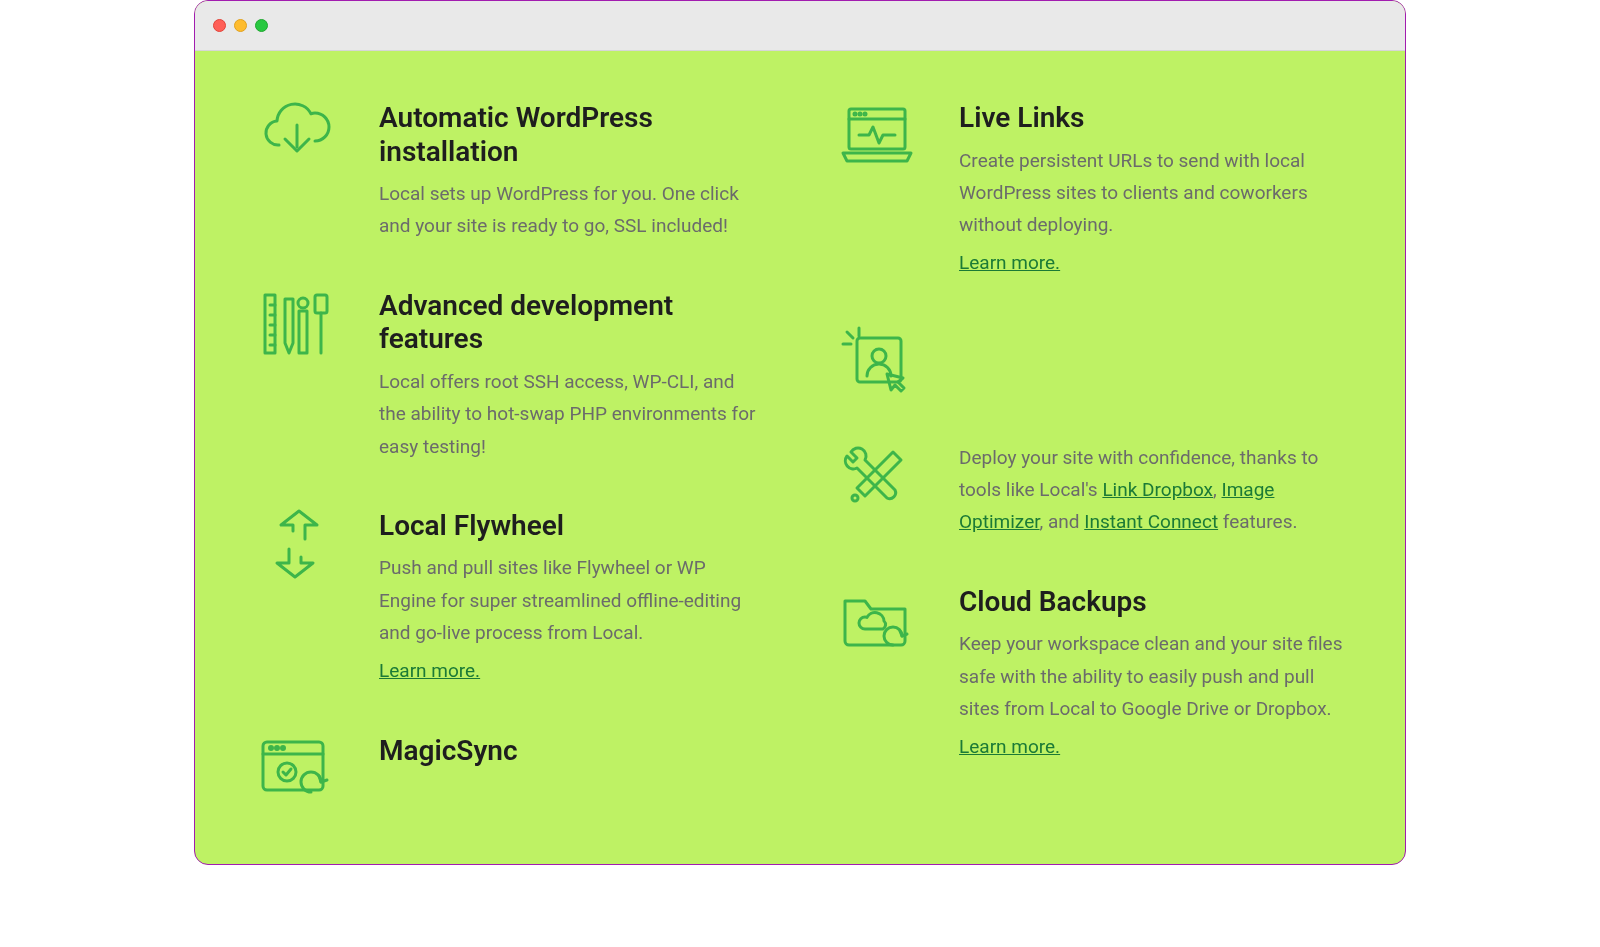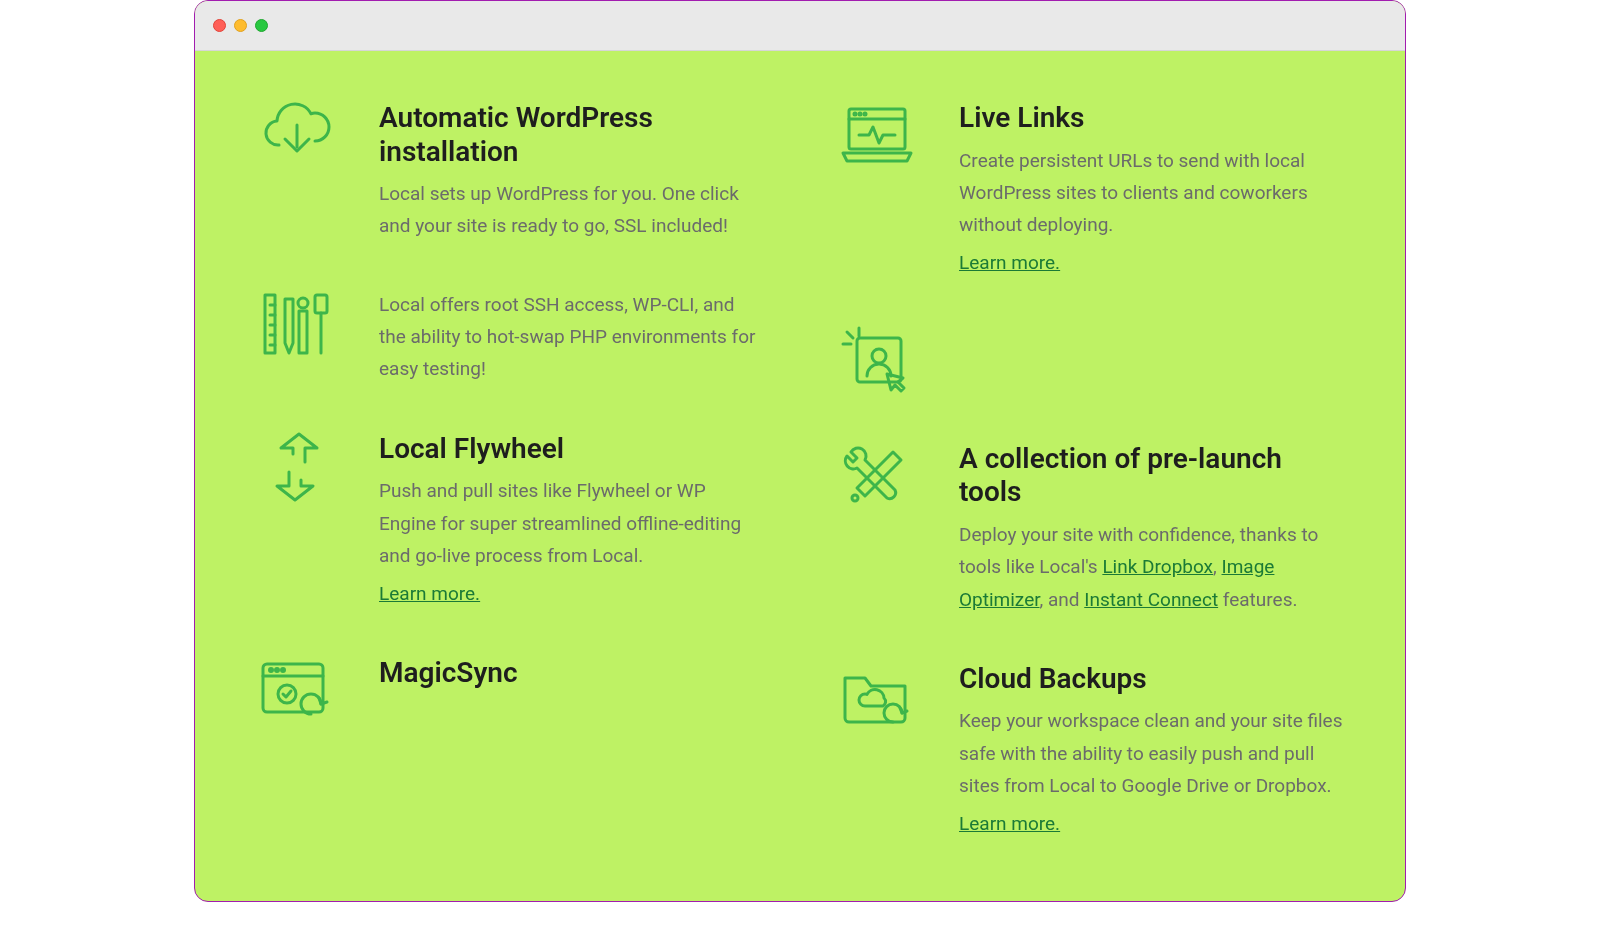--- a/index.html
+++ b/index.html
@@ -111,20 +111,21 @@
               <line x1="18" y1="46" x2="13" y2="46"></line>
               <line x1="18" y1="56" x2="13" y2="56"></line>
             <path d="M28 10 v44 l4 10 l4 -10 v-44 z"></path>
             <circle cx="46" cy="14" r="5"></circle>
             <rect x="42" y="22" width="8" height="42"></rect>
             <rect x="58" y="6" width="12" height="18" rx="2"></rect>
             <line x1="64" y1="24" x2="64" y2="64"></line>
           </svg>
         </div>
         <div class="feature-body">
+          <div class="feature-title">Advanced development features</div>
           <div class="feature-desc">Local offers root SSH access, WP-CLI, and the ability to hot-swap PHP environments for easy testing!</div>
         </div>
       </div>
 
       <div class="feature">
         <div class="feature-icon">
           <svg viewBox="0 0 80 70" fill="none" stroke="currentColor" stroke-width="3" stroke-linecap="round" stroke-linejoin="round">
             <path d="M48 30 v-14 l12 0 l-18 -14 l-18 14 h12 v6"></path>
             <path d="M32 40 v14 l-12 0 l18 14 l18 -14 h-12 v-6"></path>
           </svg>
@@ -198,21 +199,20 @@
 
       <div class="feature">
         <div class="feature-icon">
           <svg viewBox="0 0 80 70" fill="none" stroke="currentColor" stroke-width="3" stroke-linecap="round" stroke-linejoin="round">
             <path d="M14 10 l6 6 l-4 4 l-6 -6 a8 8 0 0 0 10 12 l30 30 a6 6 0 0 0 8 -8 l-30 -30 a8 8 0 0 0 -14 -8 z"></path>
             <path d="M56 10 l8 8 l-36 36 l-8 -8 z"></path>
             <circle cx="18" cy="56" r="3"></circle>
           </svg>
         </div>
         <div class="feature-body">
-          <div class="feature-title">A collection of pre-launch tools</div>
           <div class="feature-desc">
             <span>Deploy your site with confidence, thanks to tools like Local's </span><a href="#">Link Dropbox</a><span>, </span><a href="#">Image Optimizer</a><span>, and </span><a href="#">Instant Connect</a><span> features.</span>
           </div>
         </div>
       </div>
 
       <div class="feature">
         <div class="feature-icon">
           <svg viewBox="0 0 80 70" fill="none" stroke="currentColor" stroke-width="3" stroke-linecap="round" stroke-linejoin="round">
             <path d="M8 16 h20 l6 8 h34 v32 a4 4 0 0 1 -4 4 h-52 a4 4 0 0 1 -4 -4 z"></path>

